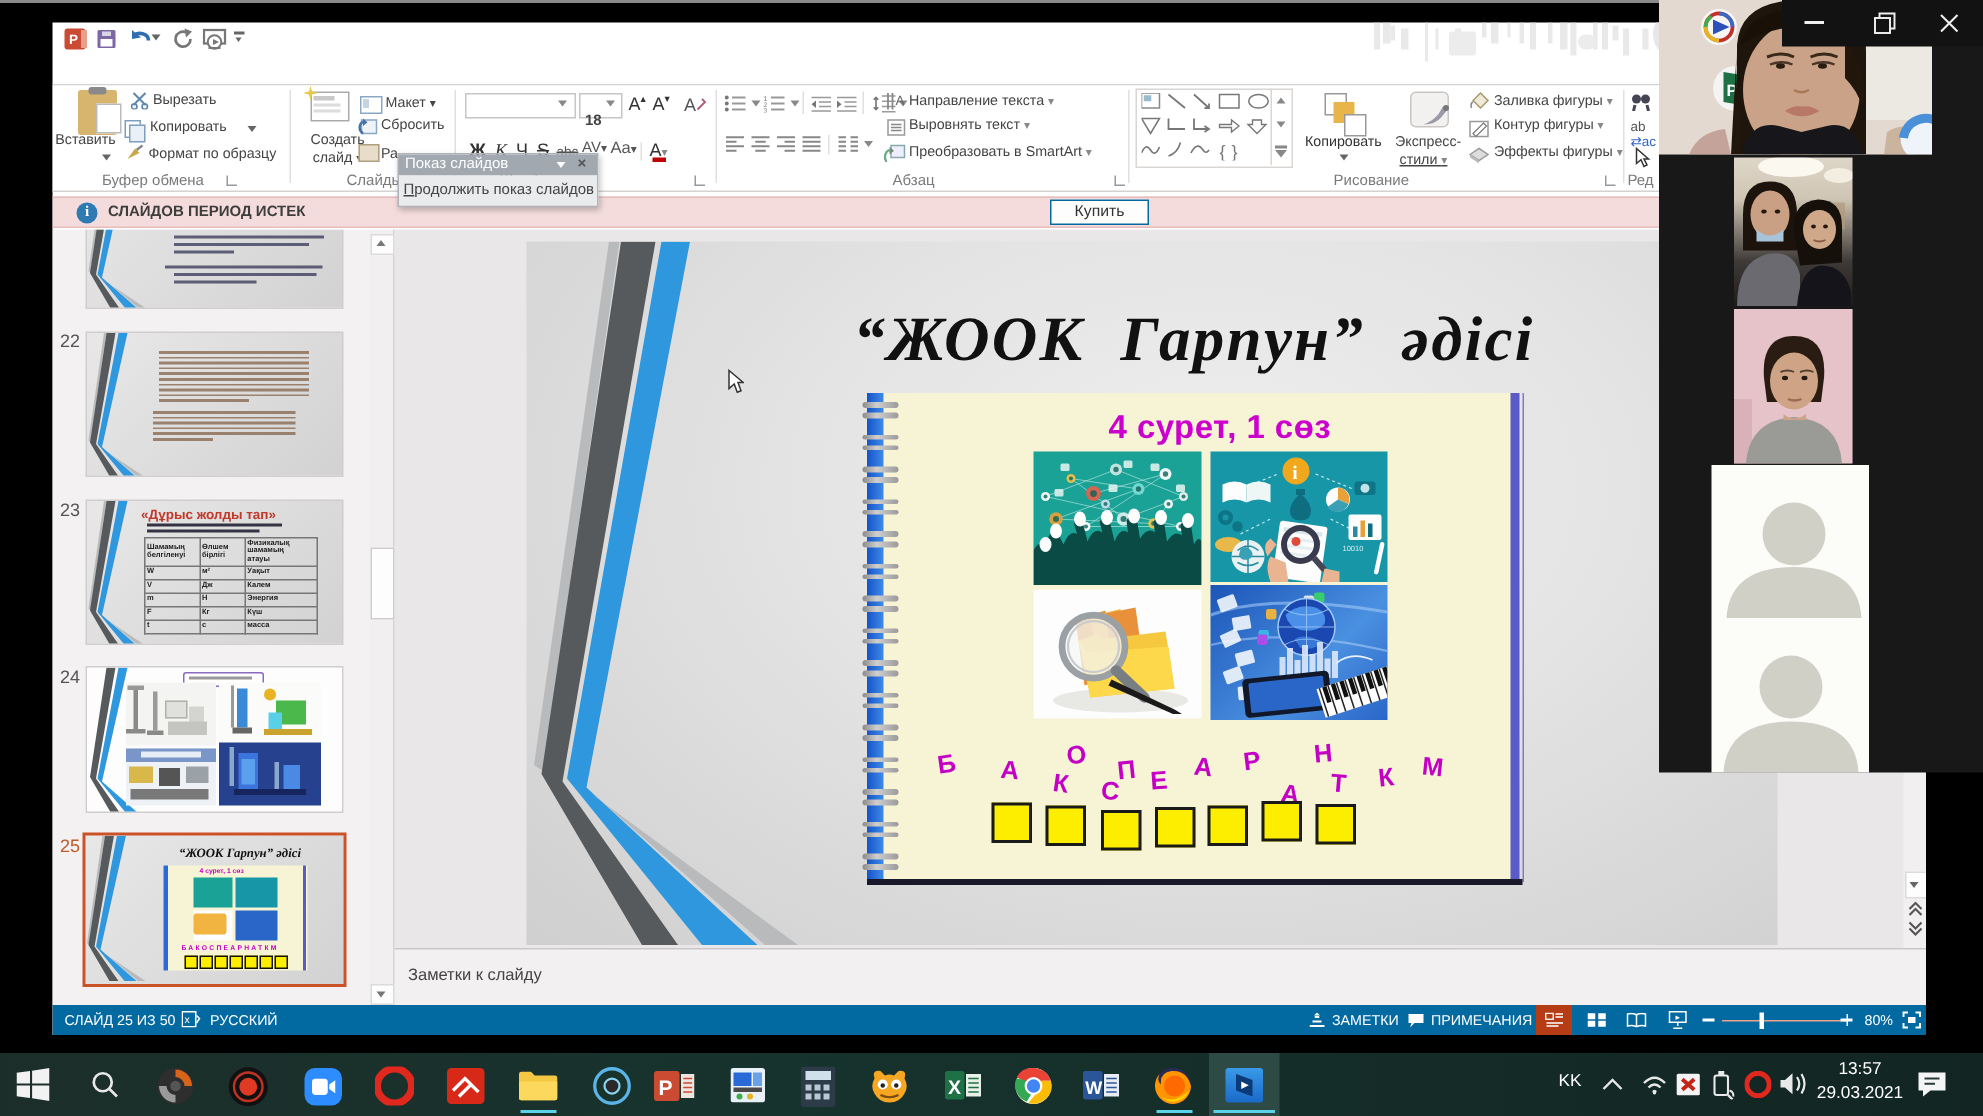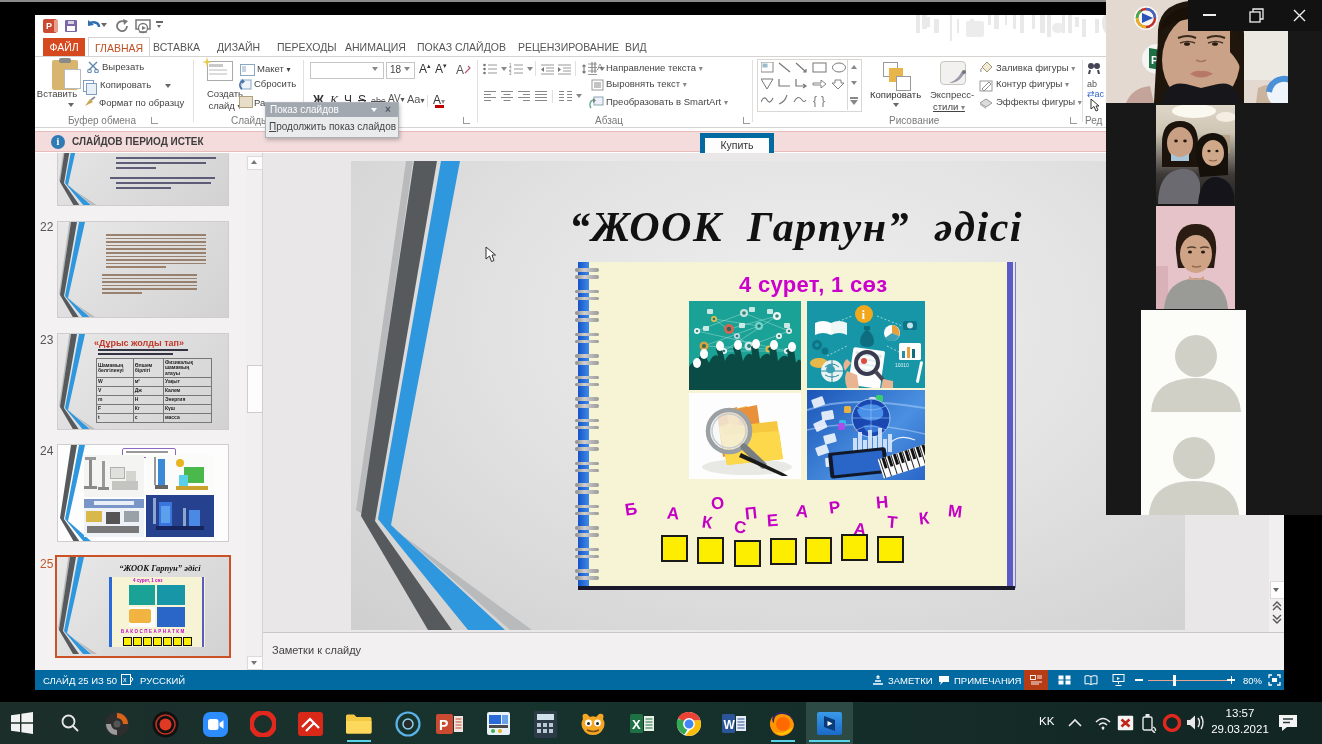--- a/index.html
+++ b/index.html
@@ -61,31 +61,20 @@
     <svg class="a" style="left:100px;top:3px;" width="17" height="16" viewBox="0 0 17 16">
           <rect x="1" y="2" width="14" height="9" fill="none" stroke="#777" stroke-width="1.5"></rect>
           <circle cx="8" cy="10" r="4.5" fill="#fff" stroke="#777" stroke-width="1.3"></circle>
           <path d="M7 8 L11 10 L7 12 Z" fill="#777"></path>
           <path d="M4 14 L12 14" stroke="#777" stroke-width="1.4"></path>
         </svg>
     <div class="a" style="left:121px;top:6px;width:7px;height:2px;background:#666;"></div>
     <div class="a" style="left:122px;top:10px;width:0;height:0;border-left:2.5px solid transparent;border-right:2.5px solid transparent;border-top:3.5px solid #666;"></div>
   </div>
 
-  <div class="a" id="tabs" style="left:0;top:23px;width:1249px;height:19px;font-size:10.5px;white-space:nowrap;">
-    <div class="a" style="left:8px;top:0;width:42px;height:19px;background:#d6481d;color:#fff;text-align:center;line-height:19px;">ФАЙЛ</div>
-    <div class="a" style="left:53px;top:-1px;width:60px;height:20px;background:#fff;border:1px solid #d5d2cf;border-bottom:none;color:#c24e21;text-align:center;line-height:20px;">ГЛАВНАЯ</div>
-    <div class="a" style="left:118px;top:0;color:#555;line-height:19px;">ВСТАВКА</div>
-    <div class="a" style="left:182px;top:0;color:#555;line-height:19px;">ДИЗАЙН</div>
-    <div class="a" style="left:242px;top:0;color:#555;line-height:19px;">ПЕРЕХОДЫ</div>
-    <div class="a" style="left:310px;top:0;color:#555;line-height:19px;">АНИМАЦИЯ</div>
-    <div class="a" style="left:382px;top:0;color:#555;line-height:19px;">ПОКАЗ СЛАЙДОВ</div>
-    <div class="a" style="left:483px;top:0;color:#555;line-height:19px;">РЕЦЕНЗИРОВАНИЕ</div>
-    <div class="a" style="left:590px;top:0;color:#555;line-height:19px;">ВИД</div>
-  </div>
   <div class="a" style="left:0;top:41px;width:1249px;height:1px;background:#d5d2cf;"></div>
 
   <div class="a" id="ribbon" style="left:0;top:42px;width:1249px;height:71px;background:#fff;font-size:9.5px;color:#444;white-space:nowrap;">
 
     <div class="a" style="left:17px;top:3px;width:26px;height:30px;background:#d8b56f;border-radius:2px;"></div>
     <div class="a" style="left:24px;top:1px;width:12px;height:5px;background:#8a8a8a;border-radius:2px;"></div>
     <div class="a" style="left:29px;top:12px;width:15px;height:18px;background:#fff;border:1px solid #bbb;"></div>
     <div class="a" style="left:-4px;top:31px;width:52px;text-align:center;">Вставить</div>
     <div class="a" style="left:33px;top:46px;width:0;height:0;border-left:3px solid transparent;border-right:3px solid transparent;border-top:4px solid #666;"></div>
     <svg class="a" style="left:52px;top:4px;" width="13" height="12" viewBox="0 0 13 12">
@@ -126,21 +115,21 @@
         </svg>
     <div class="a" style="left:219px;top:21px;">Сбросить</div>
     <div class="a" style="left:204px;top:39px;width:12px;height:10px;background:#e8ddc8;border:1px solid #b0a080;"></div>
     <div class="a" style="left:219px;top:40px;">Ра</div>
     <div class="a" style="left:196px;top:58px;width:40px;color:#7a7a7a;font-size:10px;">Слайды</div>
     <div class="a" style="left:268px;top:3px;width:1px;height:62px;background:#e2dfdc;"></div>
 
     <div class="a" style="left:275px;top:5px;width:72px;height:15px;background:#fff;border:1px solid #c6c6c6;"></div>
     <div class="a" style="left:337px;top:10px;width:0;height:0;border-left:3px solid transparent;border-right:3px solid transparent;border-top:4px solid #888;"></div>
     <div class="a" style="left:351px;top:5px;width:27px;height:15px;background:#fff;border:1px solid #c6c6c6;"></div>
-    <div class="a" style="left:355px;top:7px;font-size:10px;">18</div>
+    <div class="a" style="left:355px;top:18px;font-size:10px;font-weight:bold;">18</div>
     <div class="a" style="left:369px;top:10px;width:0;height:0;border-left:3px solid transparent;border-right:3px solid transparent;border-top:4px solid #888;"></div>
     <div class="a" style="left:384px;top:5px;font-size:12px;color:#333;">A<span style="font-size:7px;vertical-align:top;">▴</span></div>
     <div class="a" style="left:400px;top:5px;font-size:12px;color:#333;">A<span style="font-size:7px;vertical-align:top;">▾</span></div>
     <svg class="a" style="left:421px;top:6px;" width="15" height="13" viewBox="0 0 15 13">
           <text x="0" y="11" font-size="12" fill="#555" font-family="Liberation Sans">A</text>
           <path d="M9 10 L14 5 M12 3 L14 5 L12 7" stroke="#b05a7a" stroke-width="1.2" fill="none"></path>
         </svg>
     <div class="a" style="left:278px;top:36px;font-weight:bold;font-size:12px;color:#333;">Ж</div>
     <div class="a" style="left:295px;top:36px;font-style:italic;font-size:12px;font-family:'Liberation Serif',serif;color:#333;">К</div>
     <div class="a" style="left:309px;top:36px;text-decoration:underline;font-size:12px;color:#333;">Ч</div>
@@ -285,21 +274,21 @@
     <svg class="a" style="left:1054px;top:41px;" width="12" height="14" viewBox="0 0 12 14">
           <path d="M2 1 L2 11 L5 8.5 L7 13 L9 12 L7 8 L10 8 Z" fill="#fff" stroke="#333" stroke-width="1"></path>
         </svg>
     <div class="a" style="left:1050px;top:58px;width:30px;color:#7a7a7a;font-size:10px;">Ред</div>
   </div>
   <div class="a" style="left:0;top:112px;width:1249px;height:1px;background:#d5d2cf;"></div>
 
   <div class="a" id="banner" style="left:0;top:116px;width:1249px;height:19px;background:#f3dcdb;border-top:1px solid #e8bcba;border-bottom:1px solid #e8bcba;font-size:10.5px;white-space:nowrap;">
     <div class="a" style="left:16px;top:2.5px;width:14px;height:14px;border-radius:50%;background:#2e7bb4;color:#fff;font-size:10px;font-weight:bold;text-align:center;line-height:14px;font-family:'Liberation Serif',serif;">i</div>
     <div class="a" style="left:37px;top:3.5px;font-weight:bold;font-size:10px;color:#3d3d3d;">СЛАЙДОВ ПЕРИОД ИСТЕК</div>
-    <div class="a" style="left:665px;top:1px;width:64px;height:15px;background:#fdfdfd;border:5px solid #0369a1;text-align:center;line-height:15px;color:#333;">Купить</div>
+    <div class="a" style="left:665px;top:1px;width:64px;height:15px;background:#fdfdfd;border:1px solid #0369a1;text-align:center;line-height:15px;color:#333;">Купить</div>
   </div>
 
   <div class="a" id="content" style="left:0;top:138px;width:1249px;height:517px;background:#f3f1f2;overflow:hidden;">
 
     <div class="a" style="left:228px;top:0;width:1021px;height:479px;background:#e9e7e8;"></div>
 
     <div class="a" style="left:228px;top:479px;width:1021px;height:38px;background:#f2f0f1;border-top:1px solid #c9c7c8;"></div>
     <div class="a" style="left:237px;top:491px;font-size:11px;color:#444;">Заметки к слайду</div>
 
     <div class="a" style="left:227px;top:0;width:1px;height:517px;background:#d6d3d4;"></div>

